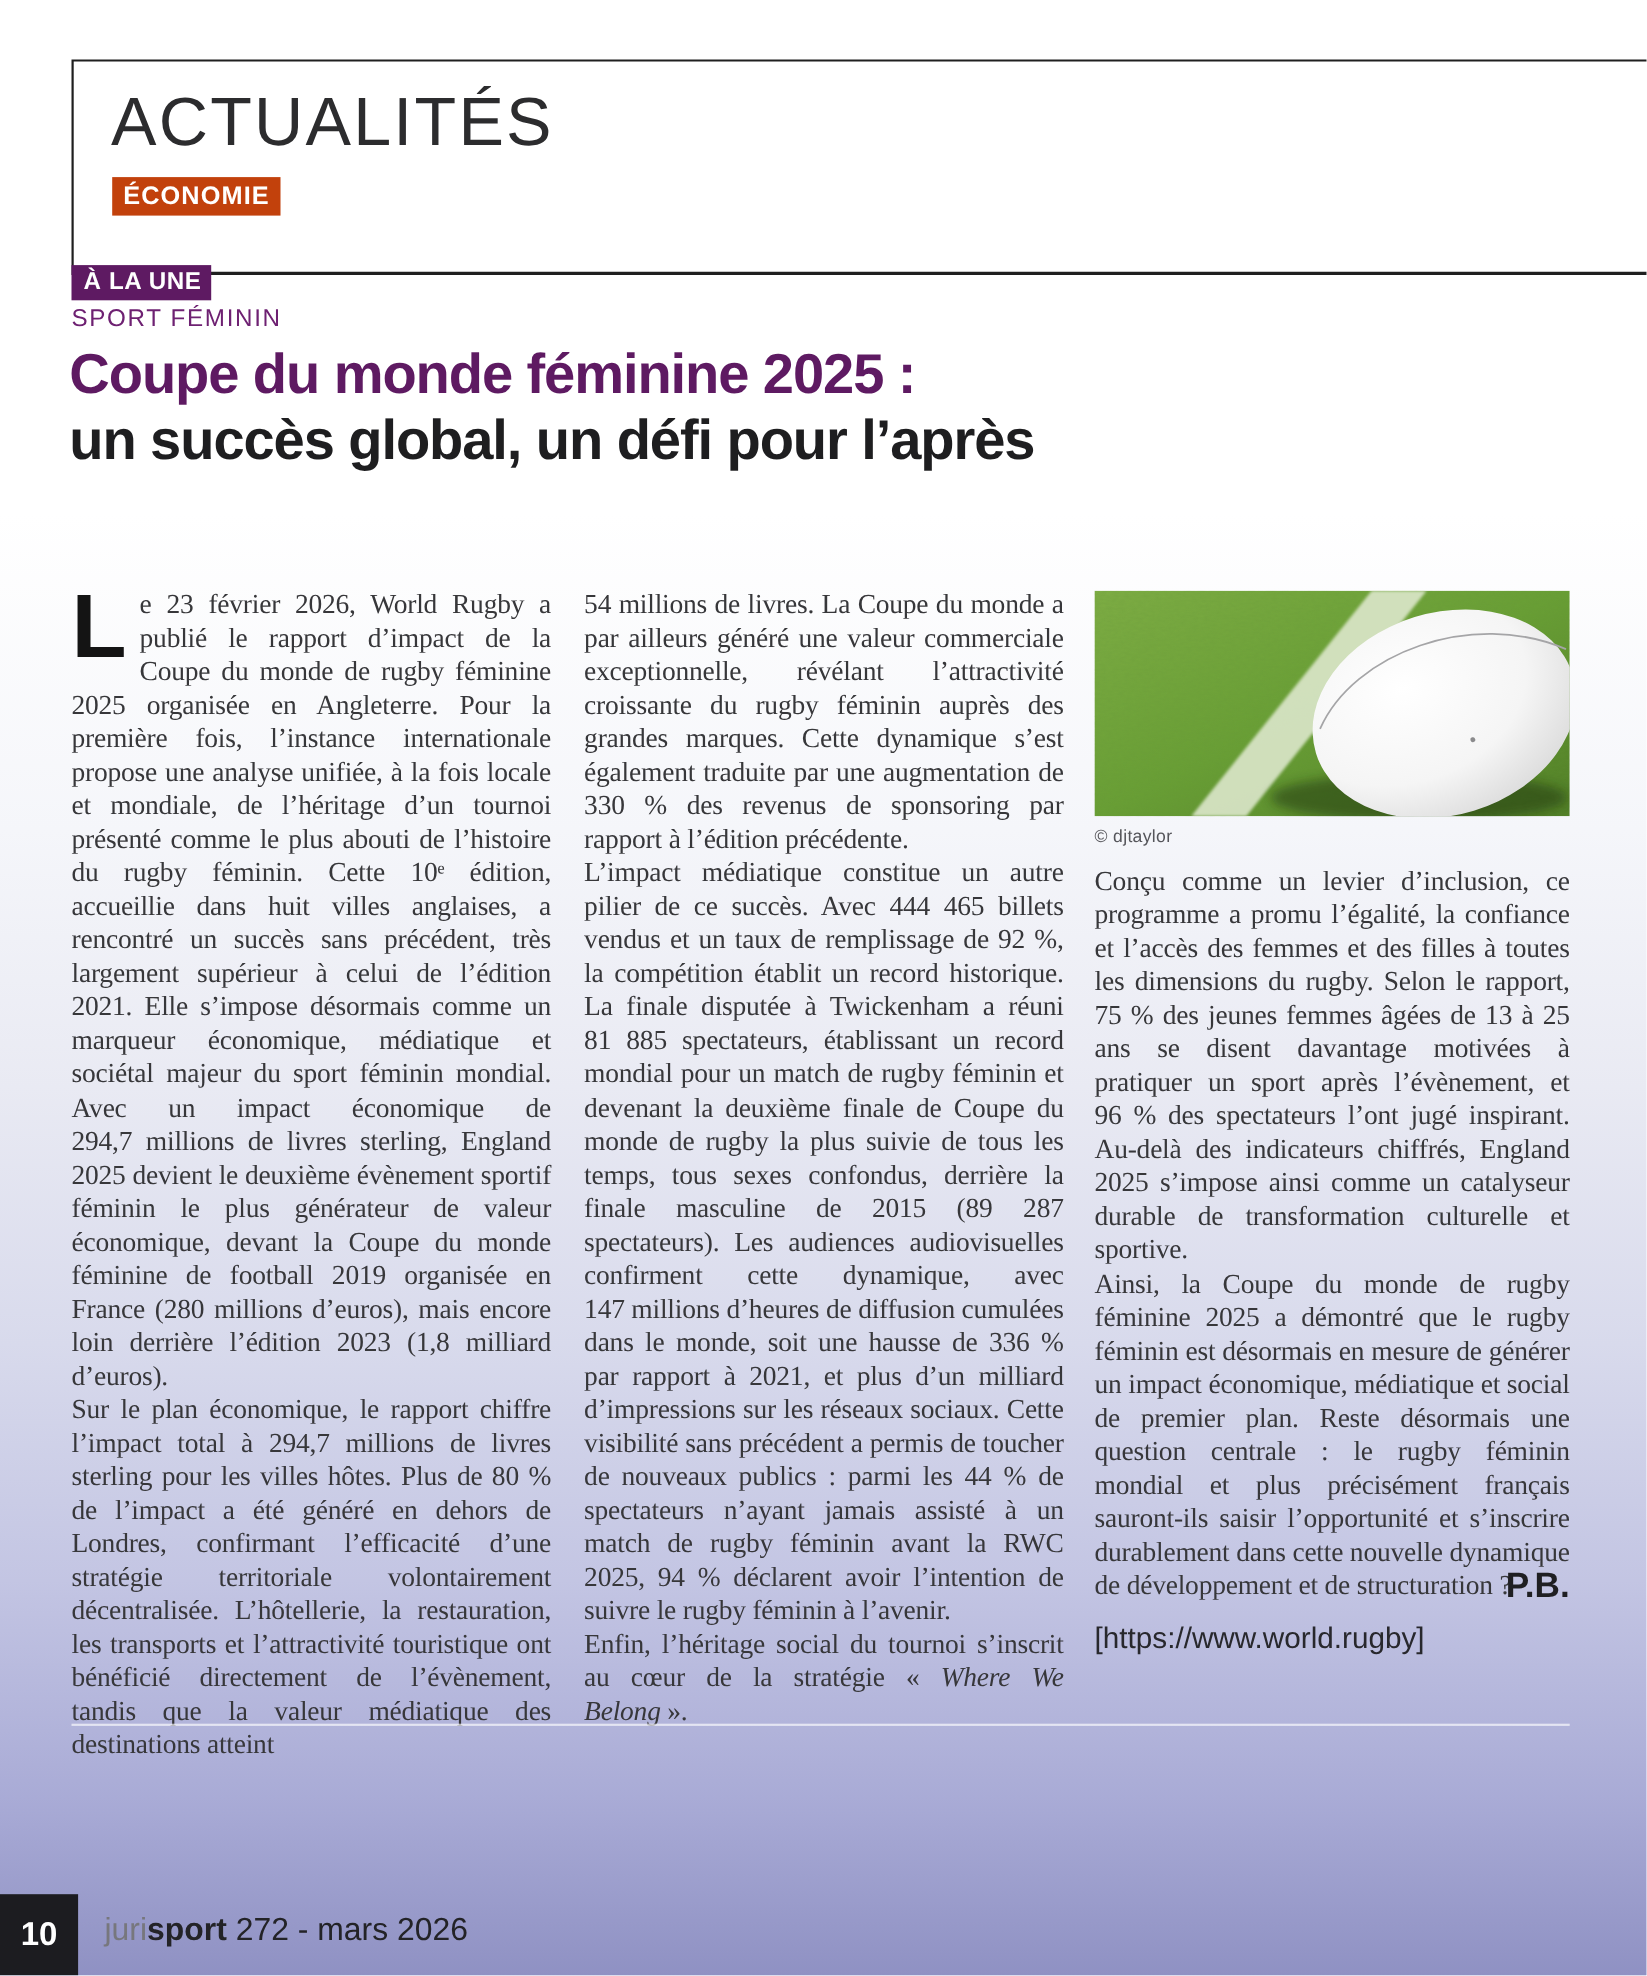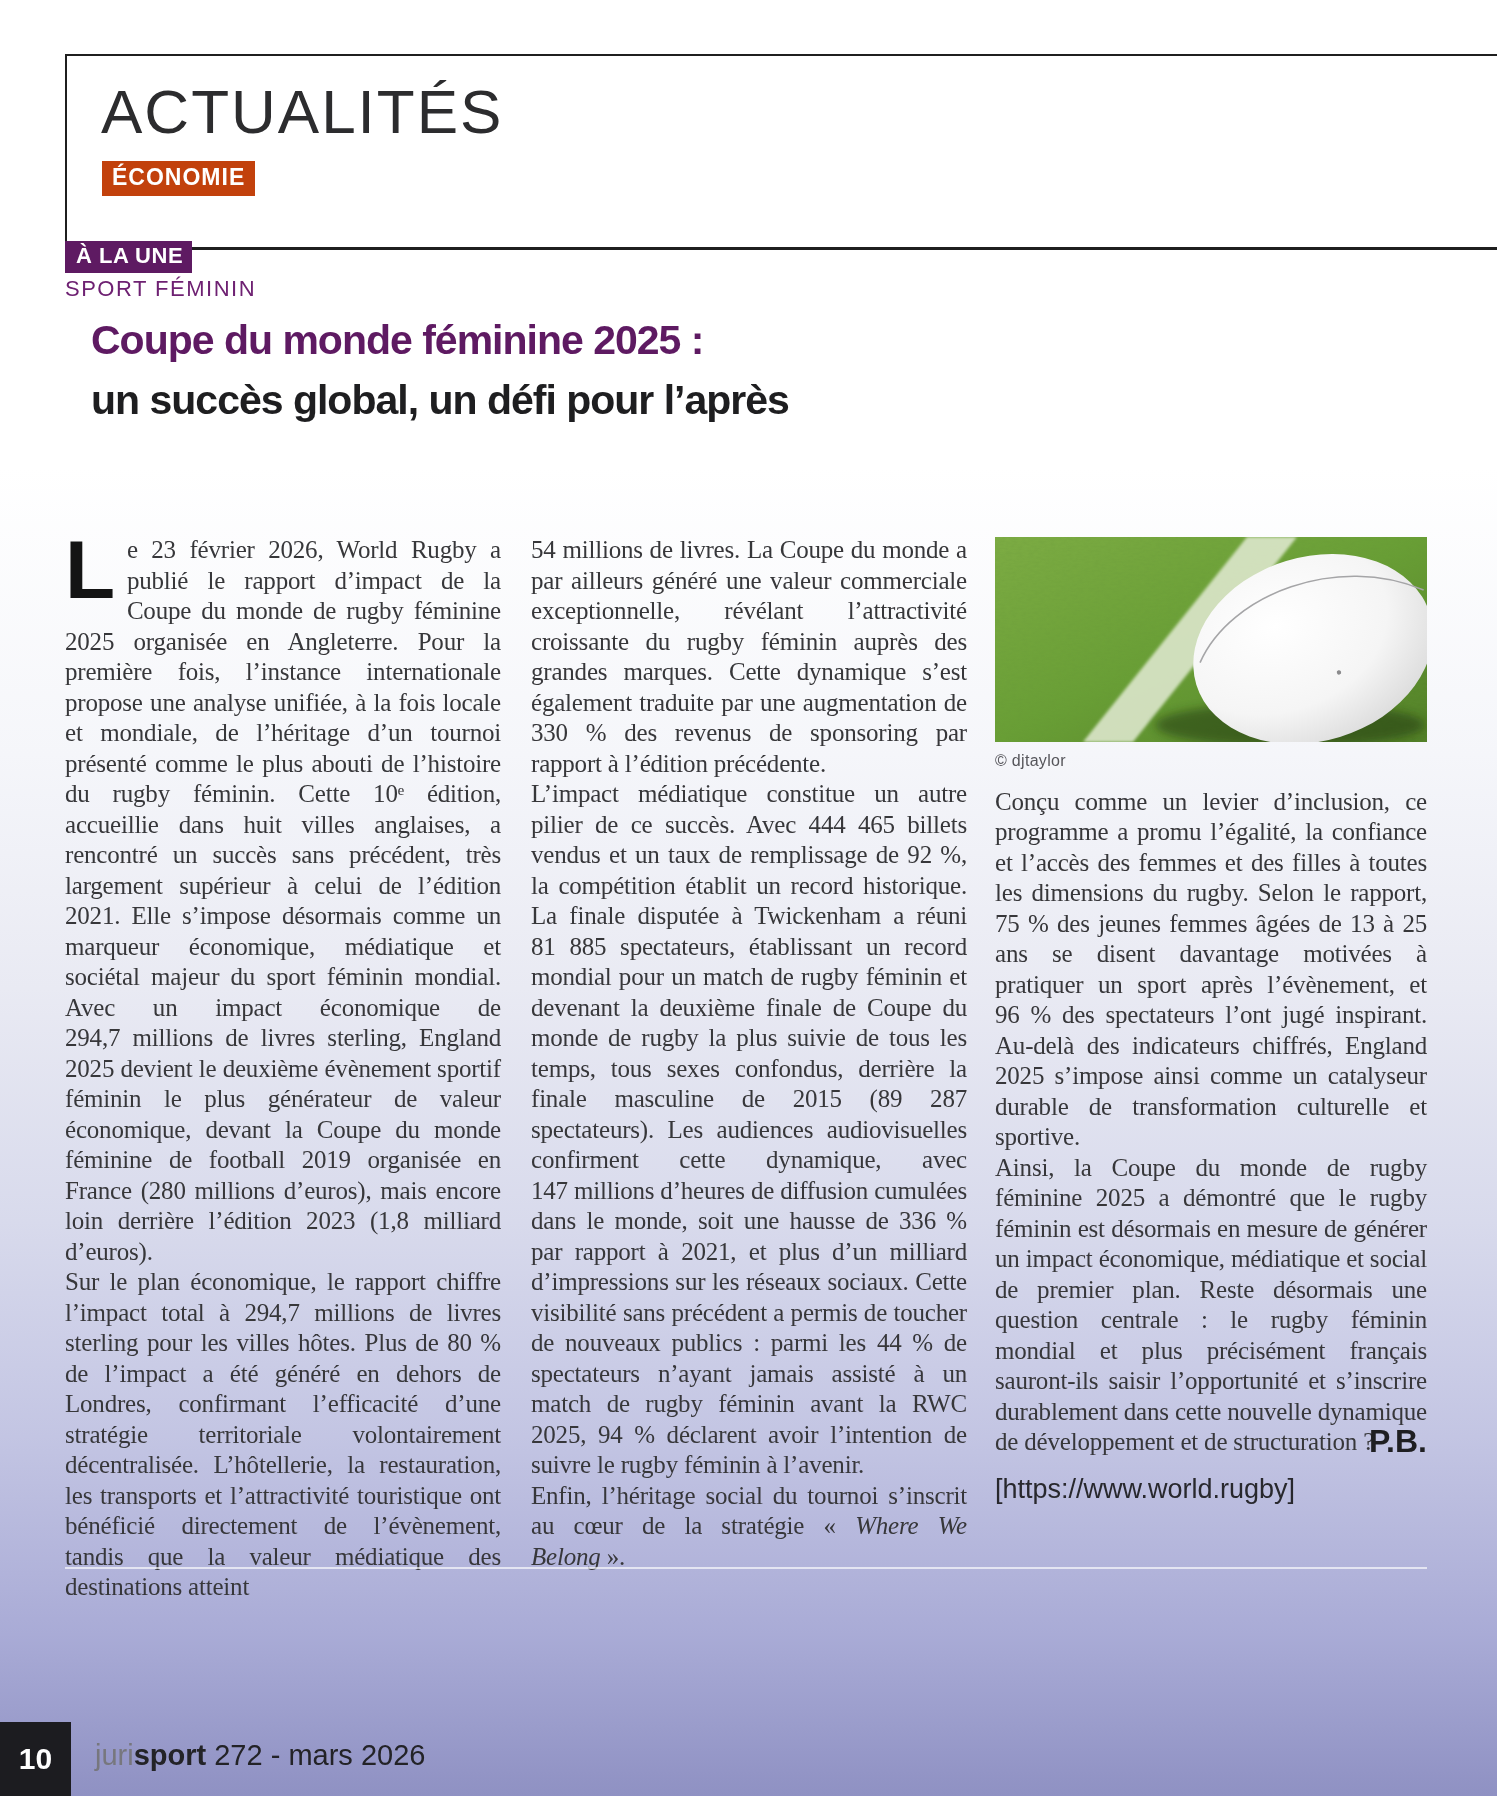--- a/index.html
+++ b/index.html
@@ -37,21 +37,21 @@
     font-size:22px;font-weight:bold;letter-spacing:.5px;
     padding:2px 9px 4px 11px;
   }
   .topic-label{
     position:absolute;left:65px;top:276px;
     color:#6e2172;font-size:22px;letter-spacing:1.5px;
   }
   
   .headline{
     position:absolute;left:63px;top:310px;width:1370px;
-    font-size:41px;line-height:60px;font-weight:bold;letter-spacing:-1px;margin-left:28px;
+    font-size:51px;line-height:60px;font-weight:bold;letter-spacing:-1px;
   }
   .headline .l1{color:#5e1a62;}
   .headline .l2{color:#1e1e20;}
   
   .col{
     position:absolute;top:535px;width:436px;
     font-family:"Liberation Serif","DejaVu Serif","DejaVu Sans",serif;
     font-size:25px;line-height:30.5px;color:#37373a;
     text-align:justify;letter-spacing:-.2px;
   }

